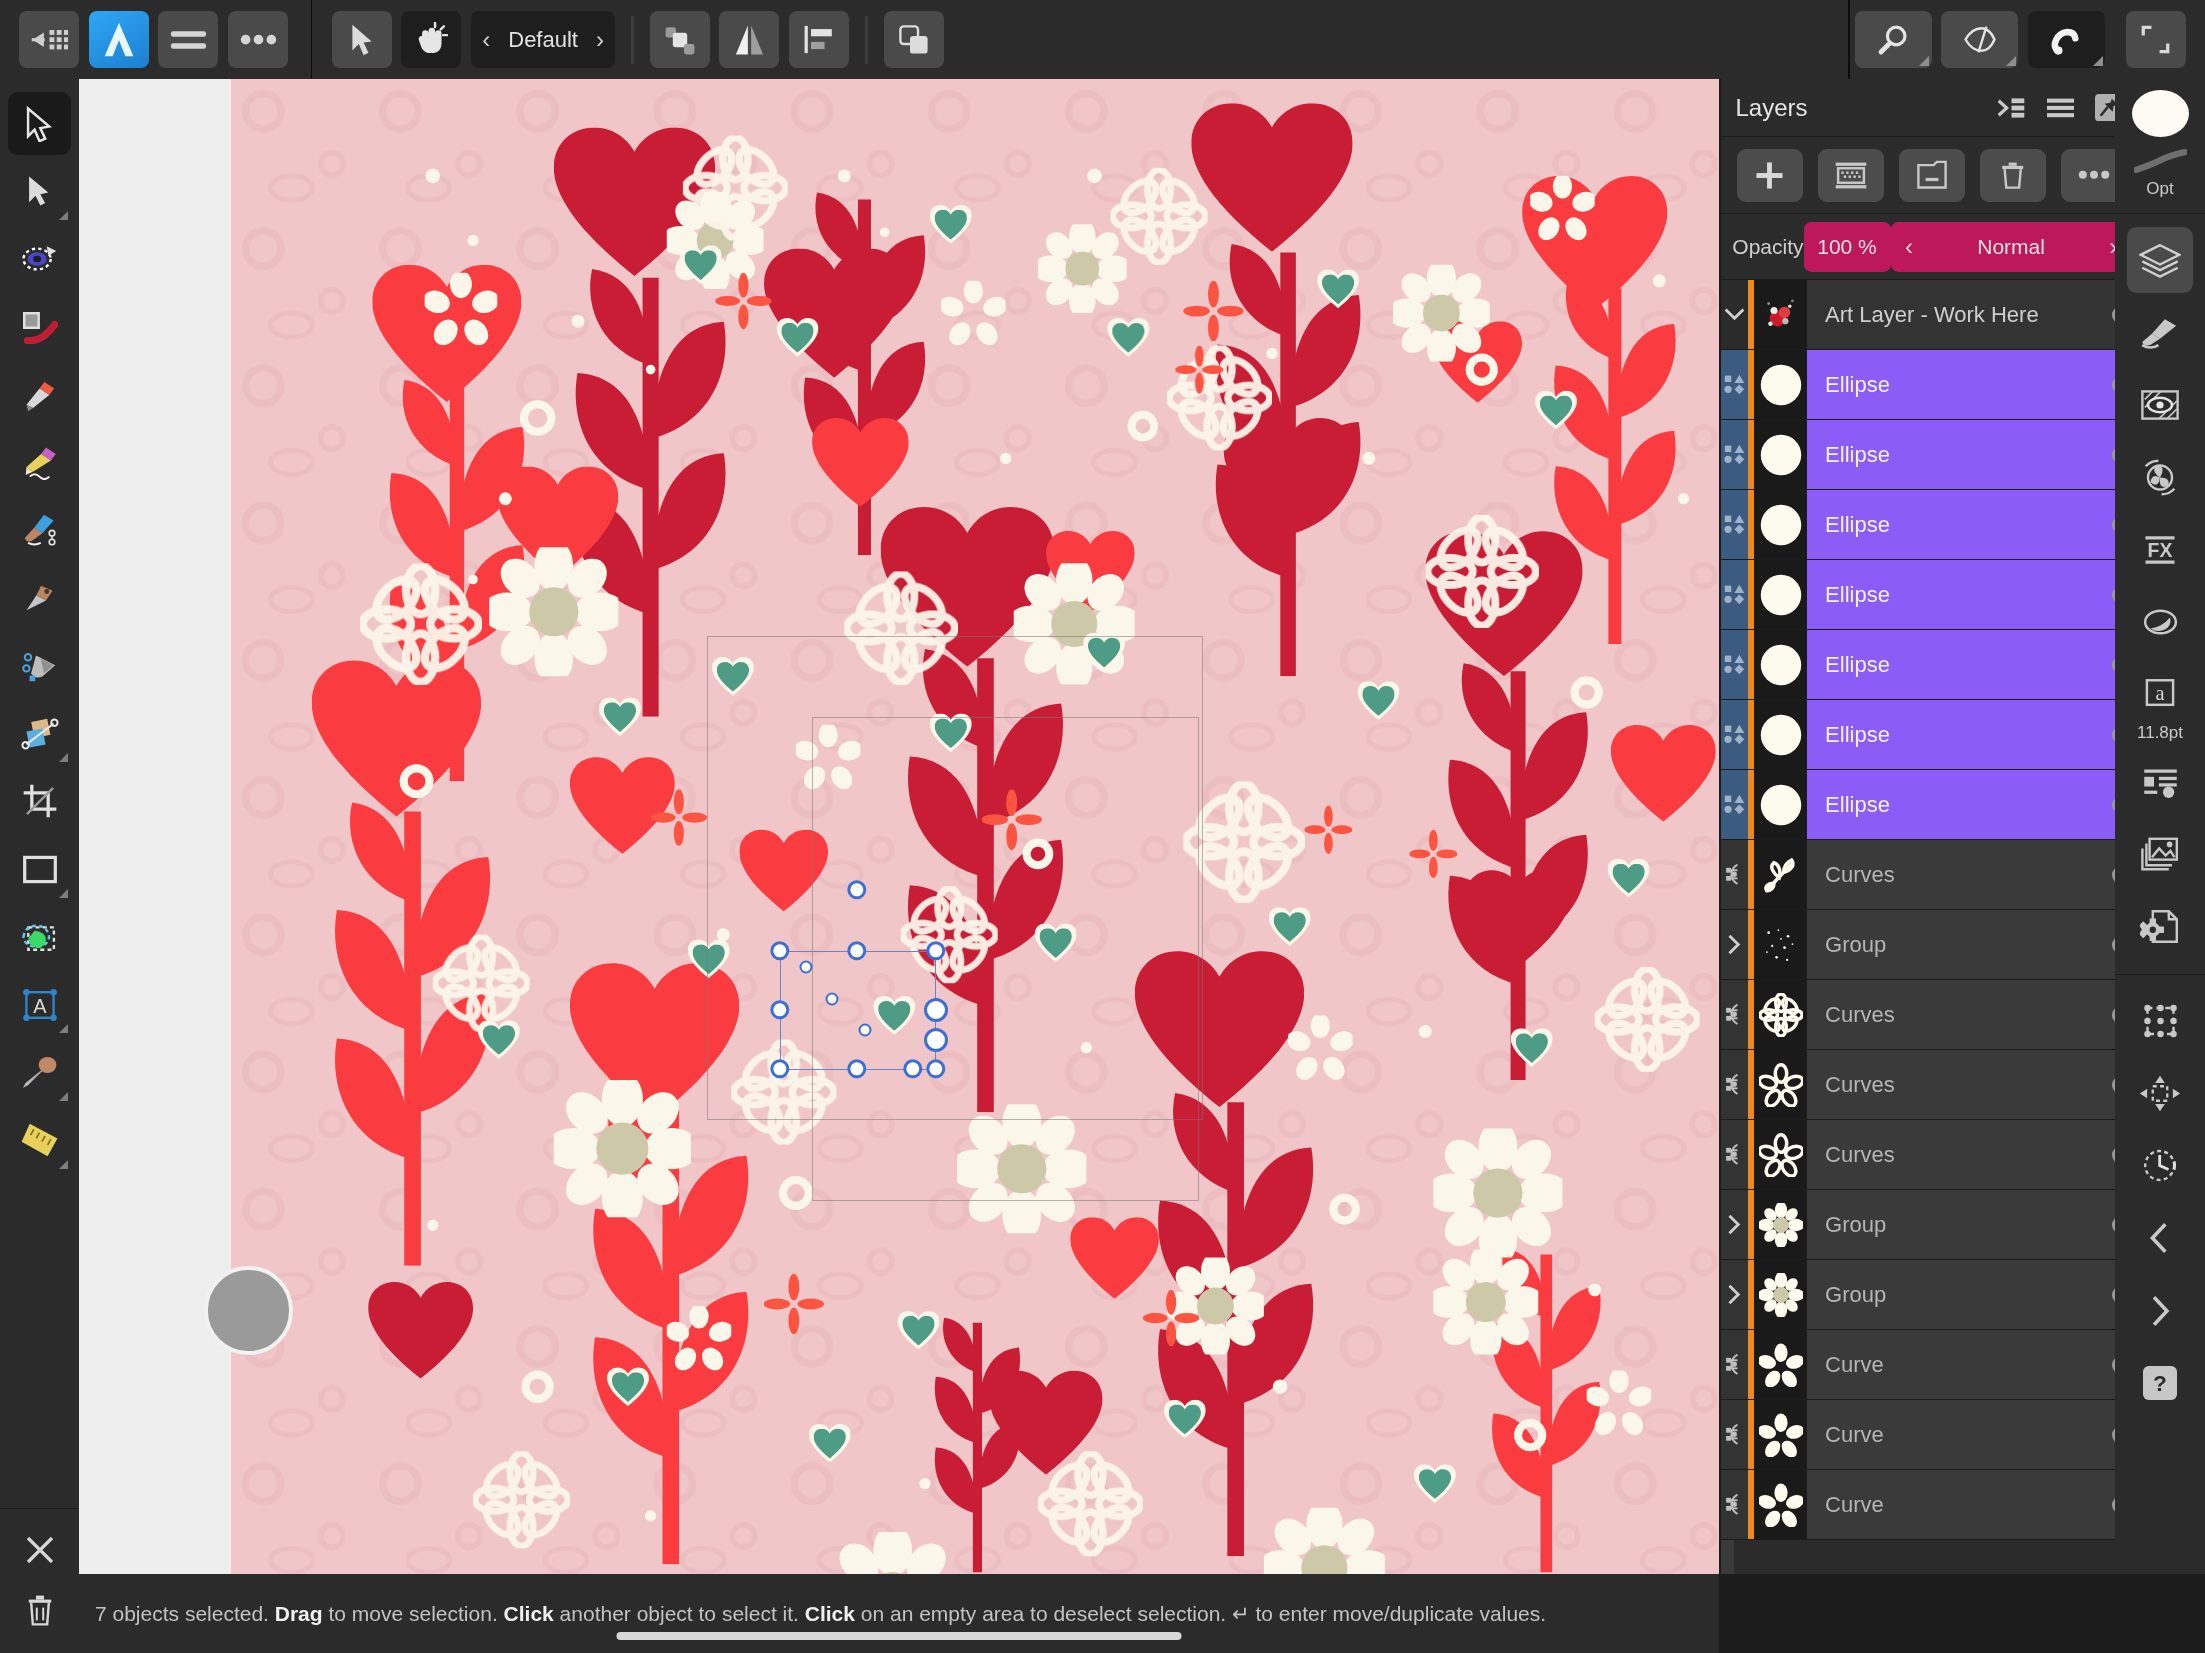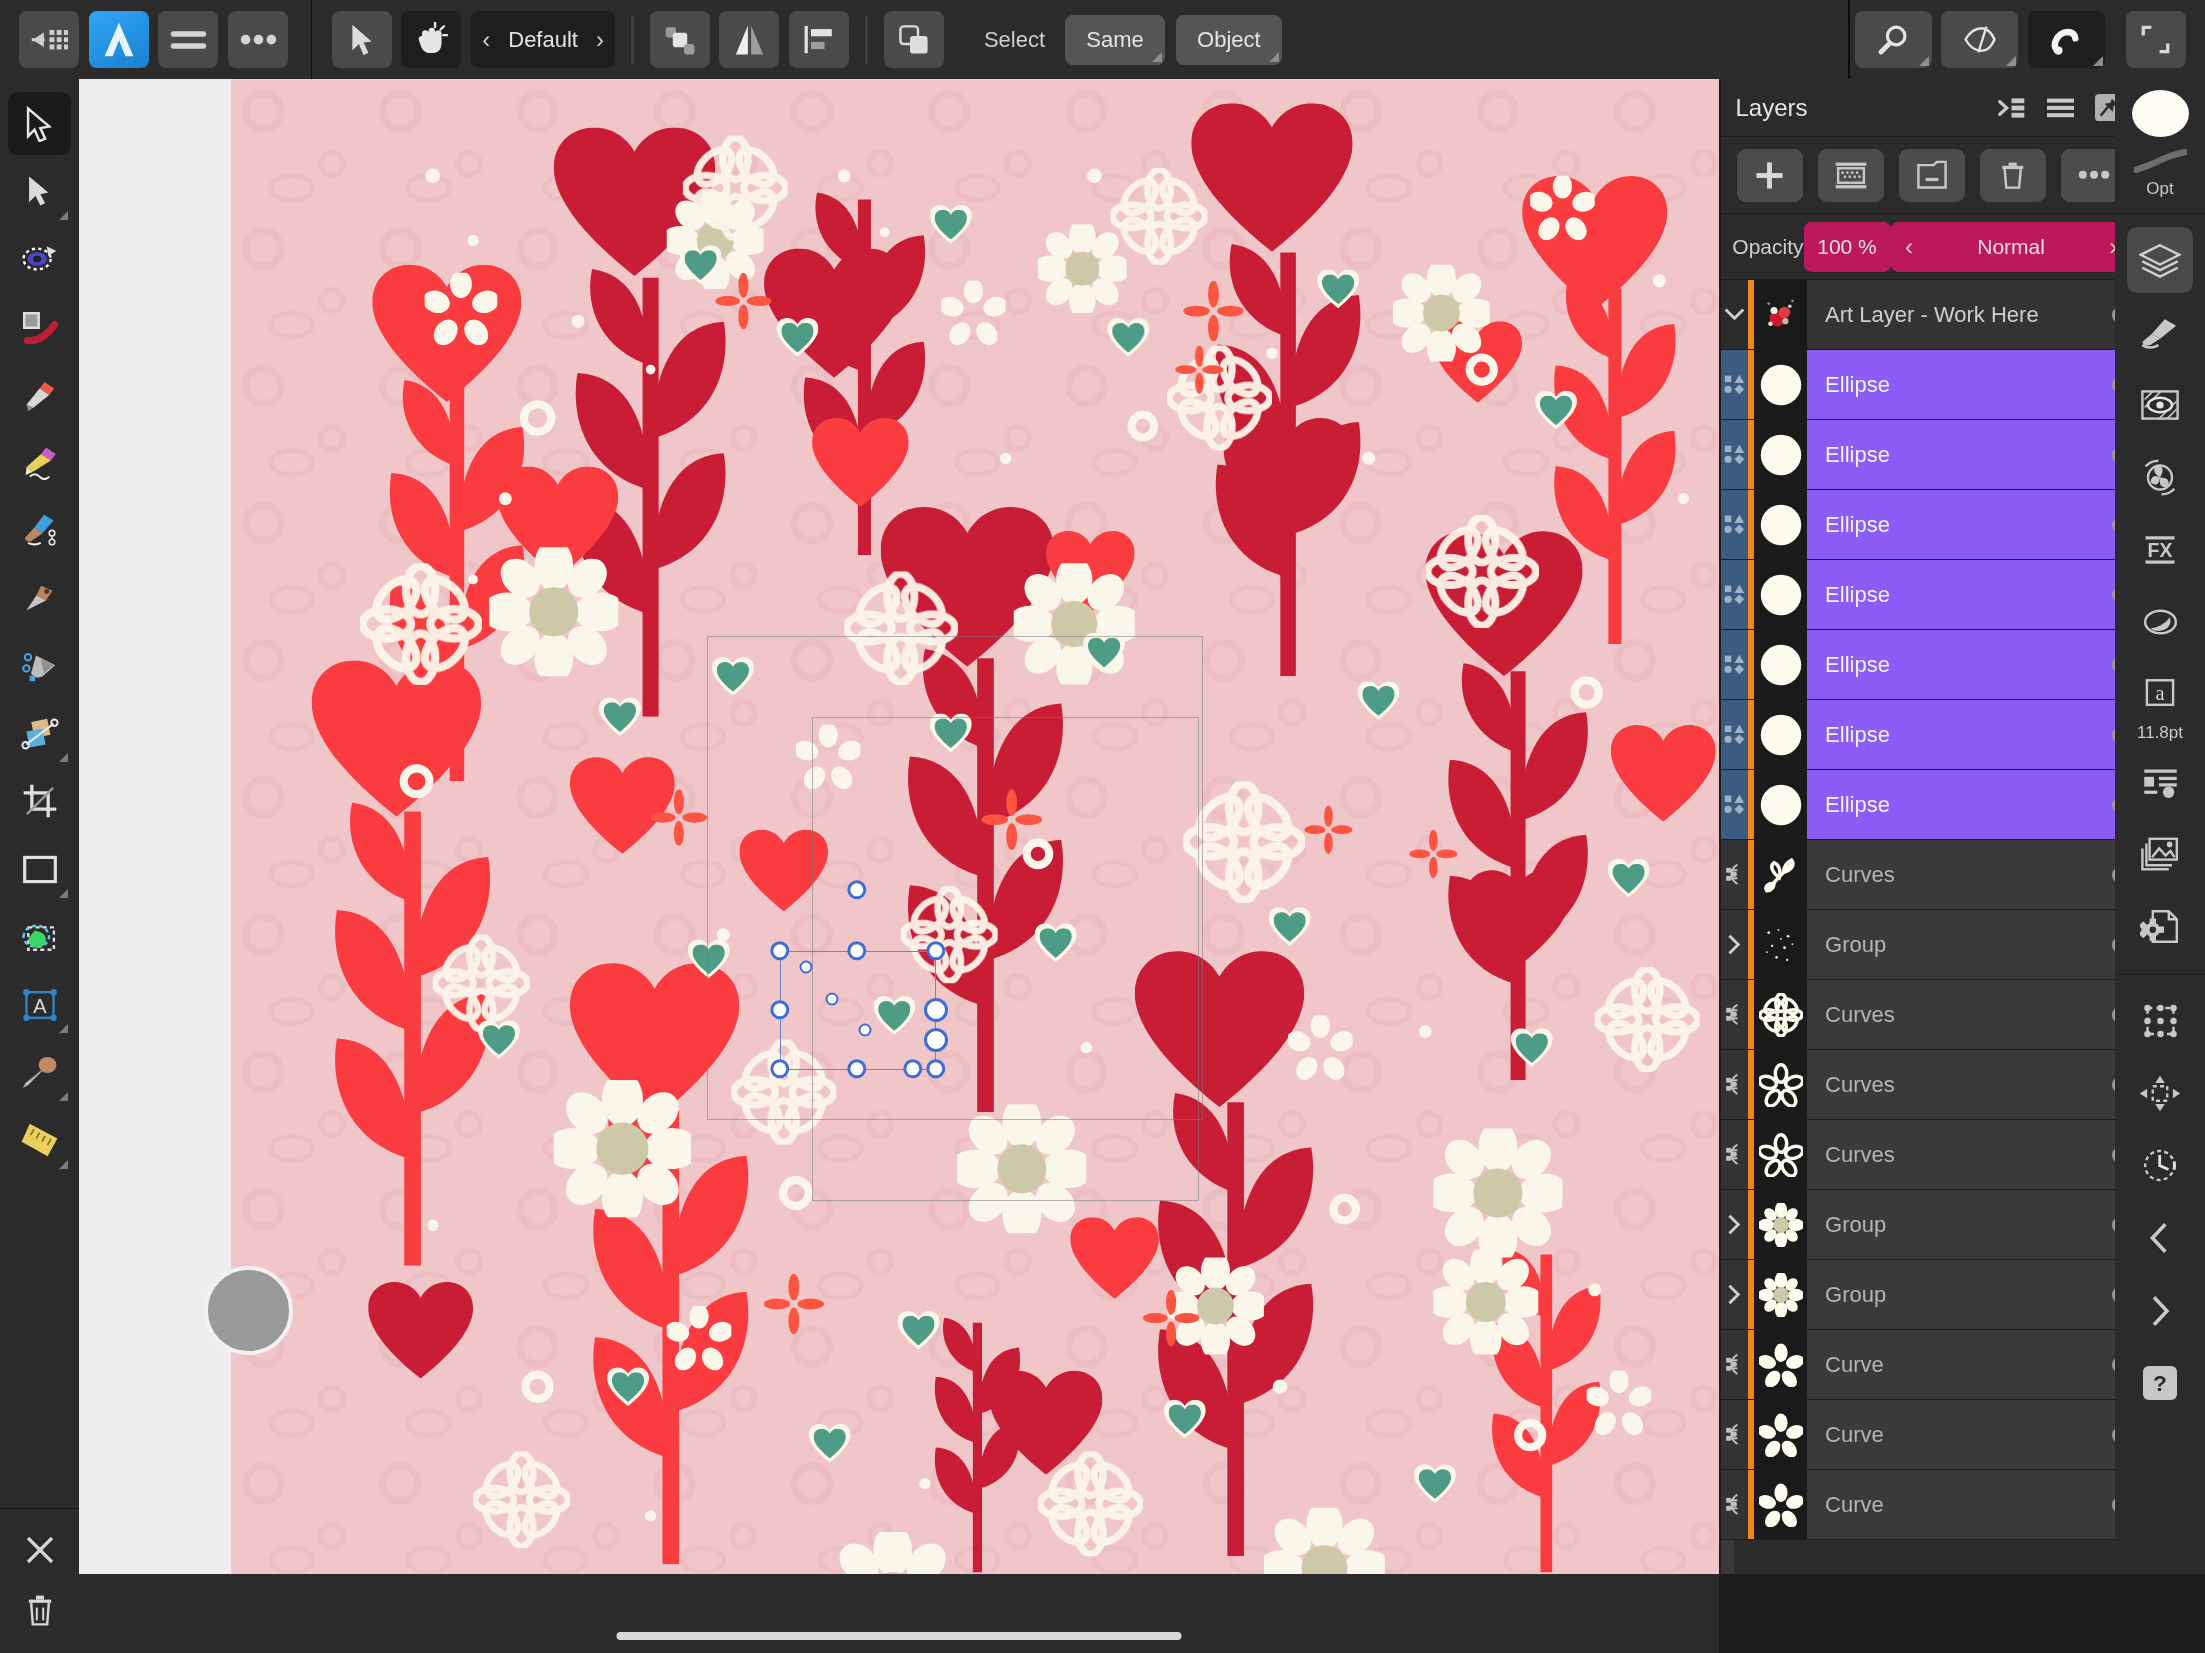--- a/index.html
+++ b/index.html
@@ -218,25 +218,20 @@
 
   <div class="tb-group">
     <div class="tb-btn">
       <svg width="32" height="32" viewBox="0 0 40 40">
         <rect x="3" y="3" width="22" height="22" rx="4" fill="none" stroke="#dcdcdc" stroke-width="3"></rect>
         <rect x="15" y="15" width="22" height="22" rx="4" fill="#dcdcdc"></rect>
       </svg>
     </div>
   </div>
 
-  <div class="tb-group" style="margin-left:21px;">
-    <span class="tb-text">Select</span>
-    <div class="tb-chip corner">Same</div>
-    <div class="tb-chip corner">Object</div>
-  </div>
 
   <div style="flex:1"></div>
 
   <div class="tb-divider-vert"></div>
 
   <div class="tb-group" style="padding-right:14.5px;">
     <div class="tb-btn corner" style="width:77px;">
       <svg width="32" height="32" viewBox="0 0 40 40">
         <circle cx="24" cy="15" r="11" fill="none" stroke="#e4e4e4" stroke-width="4"></circle>
         <line x1="16" y1="24" x2="5" y2="35" stroke="#e4e4e4" stroke-width="6" stroke-linecap="round"></line>
@@ -1464,17 +1459,18 @@
     <div class="sicn">
       <svg width="34" height="34" viewBox="0 0 42 42">
         <rect width="42" height="42" rx="7" fill="#c6c6c6"></rect>
         <text x="21" y="31" font-family="Liberation Sans" font-size="28" font-weight="bold" fill="#2b2b2b" text-anchor="middle">?</text>
       </svg>
     </div>
   </div>
 </div>
 
 <div id="status">
+  <span id="statustext"><span>7 objects selected. </span><b>Drag</b><span> to move selection. </span><b>Click</b><span> another object to select it. </span><b>Click</b><span> on an empty area to deselect selection. ↵ to enter move/duplicate values.</span></span>
   <div id="homebar"></div>
 </div>
 
 </div>
 
 
 </body></html>

